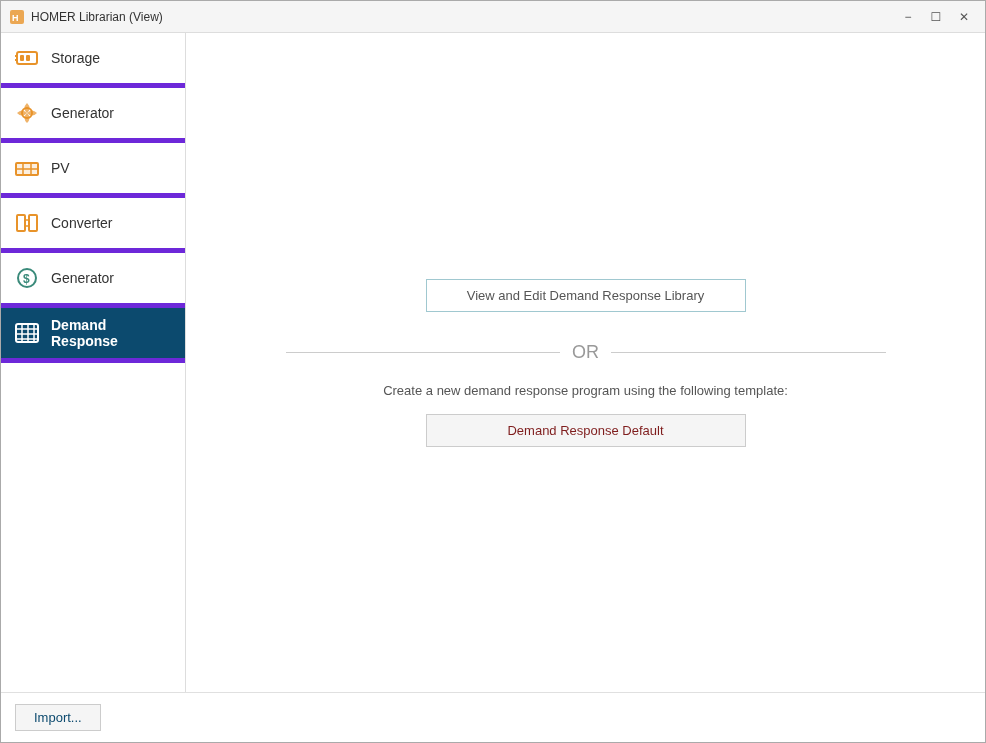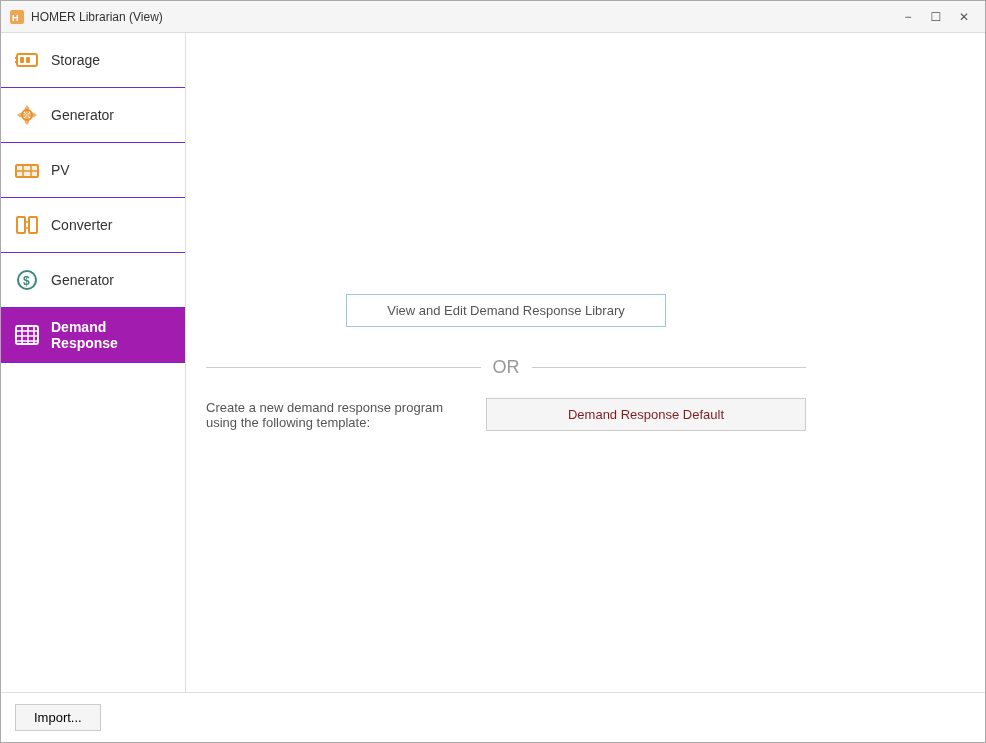--- a/index.html
+++ b/index.html
@@ -96,26 +96,26 @@
       border-right: 1px solid #ddd;
       display: flex;
       flex-direction: column;
       flex-shrink: 0;
     }
     .sidebar-item {
       display: flex;
       align-items: center;
       padding: 0 12px;
       height: 55px;
-      border-bottom: 1px solid #6d28d9;
+      border-bottom: 5px solid #6d28d9;
       cursor: pointer;
       background: #fff;
     }
     .sidebar-item.active {
-      background: #a21caf;
+      background: #0c4a6e;
     }
     .sidebar-item.active .sidebar-item-label {
       color: #fff;
       font-weight: 600;
     }
     .sidebar-item-icon {
       width: 28px;
       height: 28px;
       margin-right: 10px;
       display: flex;
@@ -127,20 +127,21 @@
       font-size: 14px;
       color: #333;
     }
 
     
     .content-area {
       flex: 1;
       background: #fff;
       display: flex;
       flex-direction: column;
+      align-items: center;
       justify-content: center;
       padding: 20px;
       position: relative;
     }
 
     .content-inner {
       display: flex;
       flex-direction: column;
       align-items: center;
       gap: 0;
@@ -170,21 +171,21 @@
       background: #ccc;
     }
     .or-text {
       padding: 0 12px;
       font-size: 18px;
       color: #999;
     }
 
     .template-section {
       display: flex;
-      flex-direction: row;
+      flex-direction: column;
       align-items: center;
       gap: 16px;
     }
     .template-label {
       font-size: 13px;
       color: #555;
     }
     .template-button {
       padding: 8px 30px;
       background: #f5f5f5;
@@ -202,21 +203,21 @@
       border-top: 1px solid #e0e0e0;
       display: flex;
       align-items: center;
       padding: 0 14px;
       flex-shrink: 0;
     }
     .import-button {
       padding: 5px 18px;
       background: #f5f5f5;
       border: 1px solid #ccc;
-      color: #000000;
+      color: #0c4a6e;
       font-size: 13px;
       cursor: pointer;
     }
   </style>
 </head>
 <body>
 
 <div class="window">
 
   <div class="title-bar">

